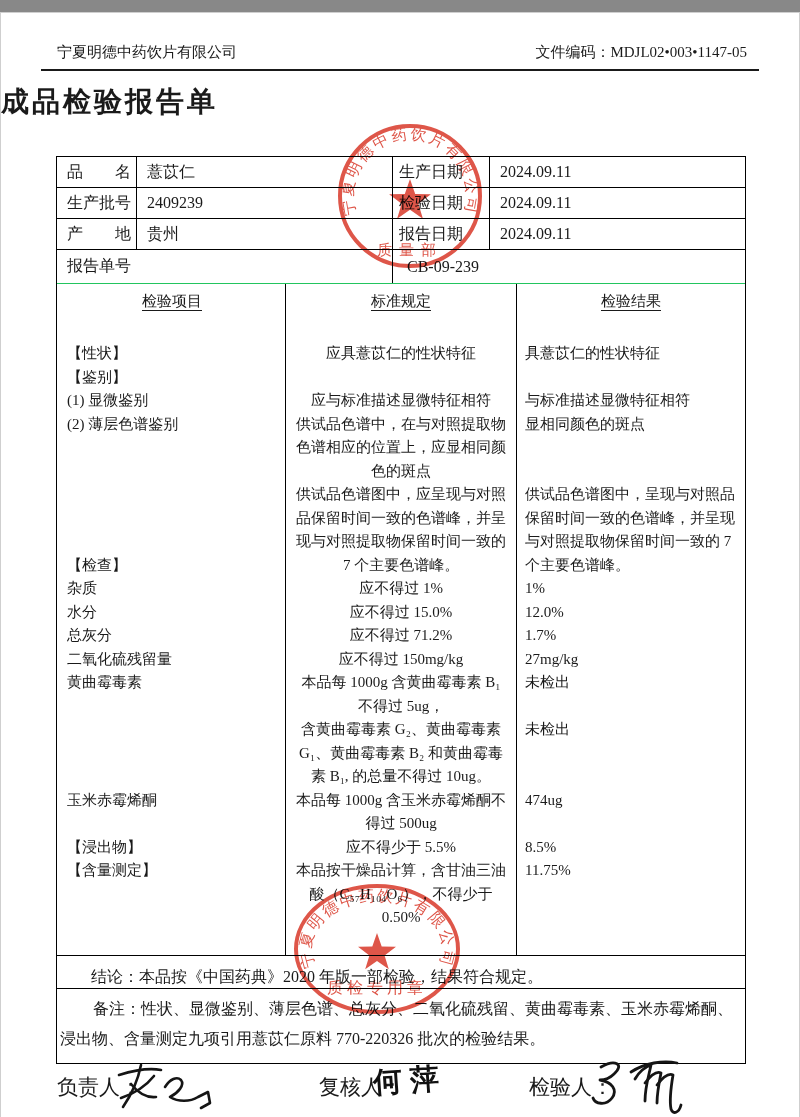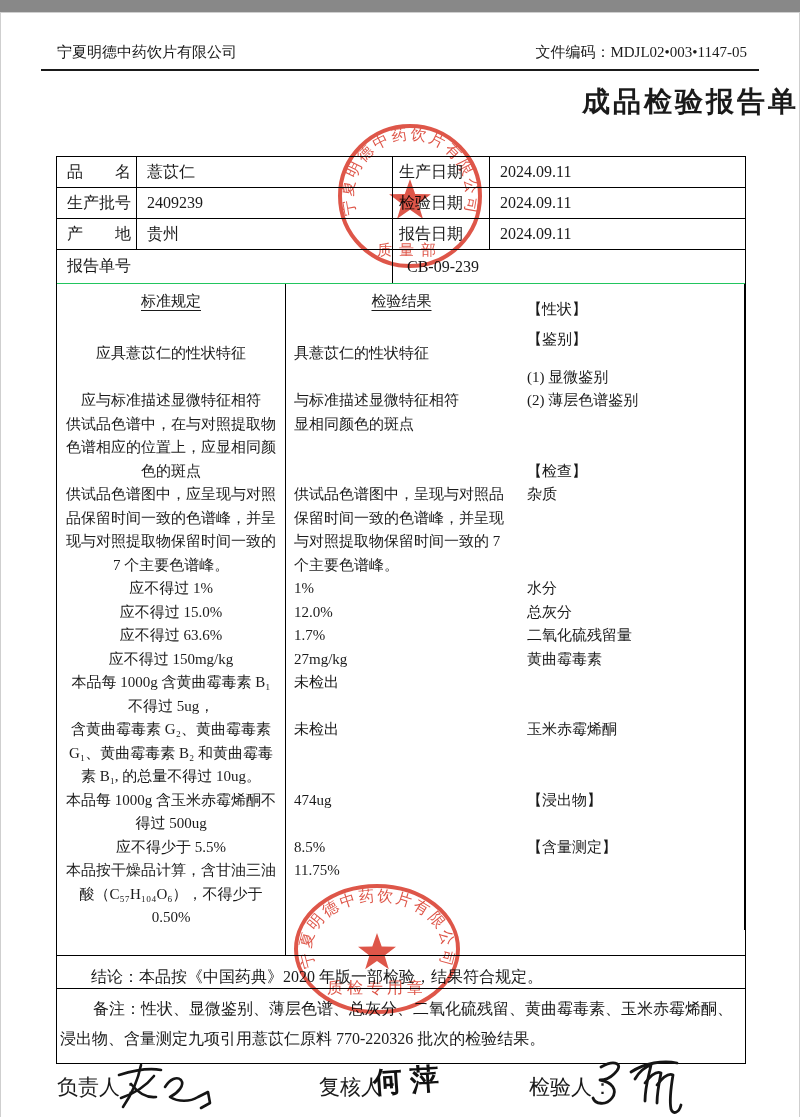--- a/index.html
+++ b/index.html
@@ -8,21 +8,21 @@
     position:relative; width:800px; height:1117px; margin:12px auto;
     background:#fff; color:#1a1a1a;
     font-family:"Liberation Serif","DejaVu Serif",serif;
     overflow:hidden; border:1px solid #cfcfcf;text-decoration:underline;
   }
   
   .hdr { position:absolute; top:30px; left:56px; right:52px;
          display:flex; justify-content:space-between; font-size:15px; }
   .hdr-rule { position:absolute; top:56px; left:40px; right:40px;
               border-top:2px solid #1a1a1a; }
-  .title { position:absolute; top:70px; left:0; width:100%; text-align:right;
+  .title { position:absolute; top:70px; left:0; width:100%; text-align:left;
            font-size:28px; font-weight:bold; letter-spacing:3px; }
   
   .doc { position:absolute; top:143px; left:55px; width:690px;
          border:1px solid #000; }
   
   .ig { display:grid; grid-template-columns:80px 256px 97px 255px;
         grid-template-rows:31px 31px 31px 33px; font-size:16px;
         border-bottom:1px solid #22c55e; }
   .ic { display:flex; align-items:center; padding-left:10px; }
   .ic.lb2 { padding-left:6px; }
@@ -84,20 +84,23 @@
       <div class="ic br bb">产　　地</div>
       <div class="ic br bb">贵州</div>
       <div class="ic br bb lb2">报告日期</div>
       <div class="ic bb">2024.09.11</div>
 
       <div class="ic sp2 br">报告单号</div>
       <div class="ic sp2" style="padding-left:14px">CB-09-239</div>
     </div>
 
     <div class="mg">
+      <div class="mc m1 mh">
+          <span>检验项目</span>
+        </div>
       <div class="mc m2 mh">
           <span>标准规定</span>
         </div>
       <div class="mc mh">
           <span>检验结果</span>
         </div>
 
       <div class="mc m1 gap">【性状】</div>
       <div class="mc m2 gap">应具薏苡仁的性状特征</div>
       <div class="mc gap">具薏苡仁的性状特征</div>
@@ -120,21 +123,21 @@
 
       <div class="mc m1">杂质</div>
       <div class="mc m2">应不得过 1%</div>
       <div class="mc">1%</div>
 
       <div class="mc m1">水分</div>
       <div class="mc m2">应不得过 15.0%</div>
       <div class="mc">12.0%</div>
 
       <div class="mc m1">总灰分</div>
-      <div class="mc m2">应不得过 63.6%</div>
+      <div class="mc m2">应不得过 71.2%</div>
       <div class="mc">1.7%</div>
 
       <div class="mc m1">二氧化硫残留量</div>
       <div class="mc m2">应不得过 150mg/kg</div>
       <div class="mc">27mg/kg</div>
 
       <div class="mc m1">黄曲霉毒素</div>
       <div class="mc m2">本品每 1000g 含黄曲霉毒素 B₁ 不得过 5ug，</div>
       <div class="mc">未检出</div>
 

